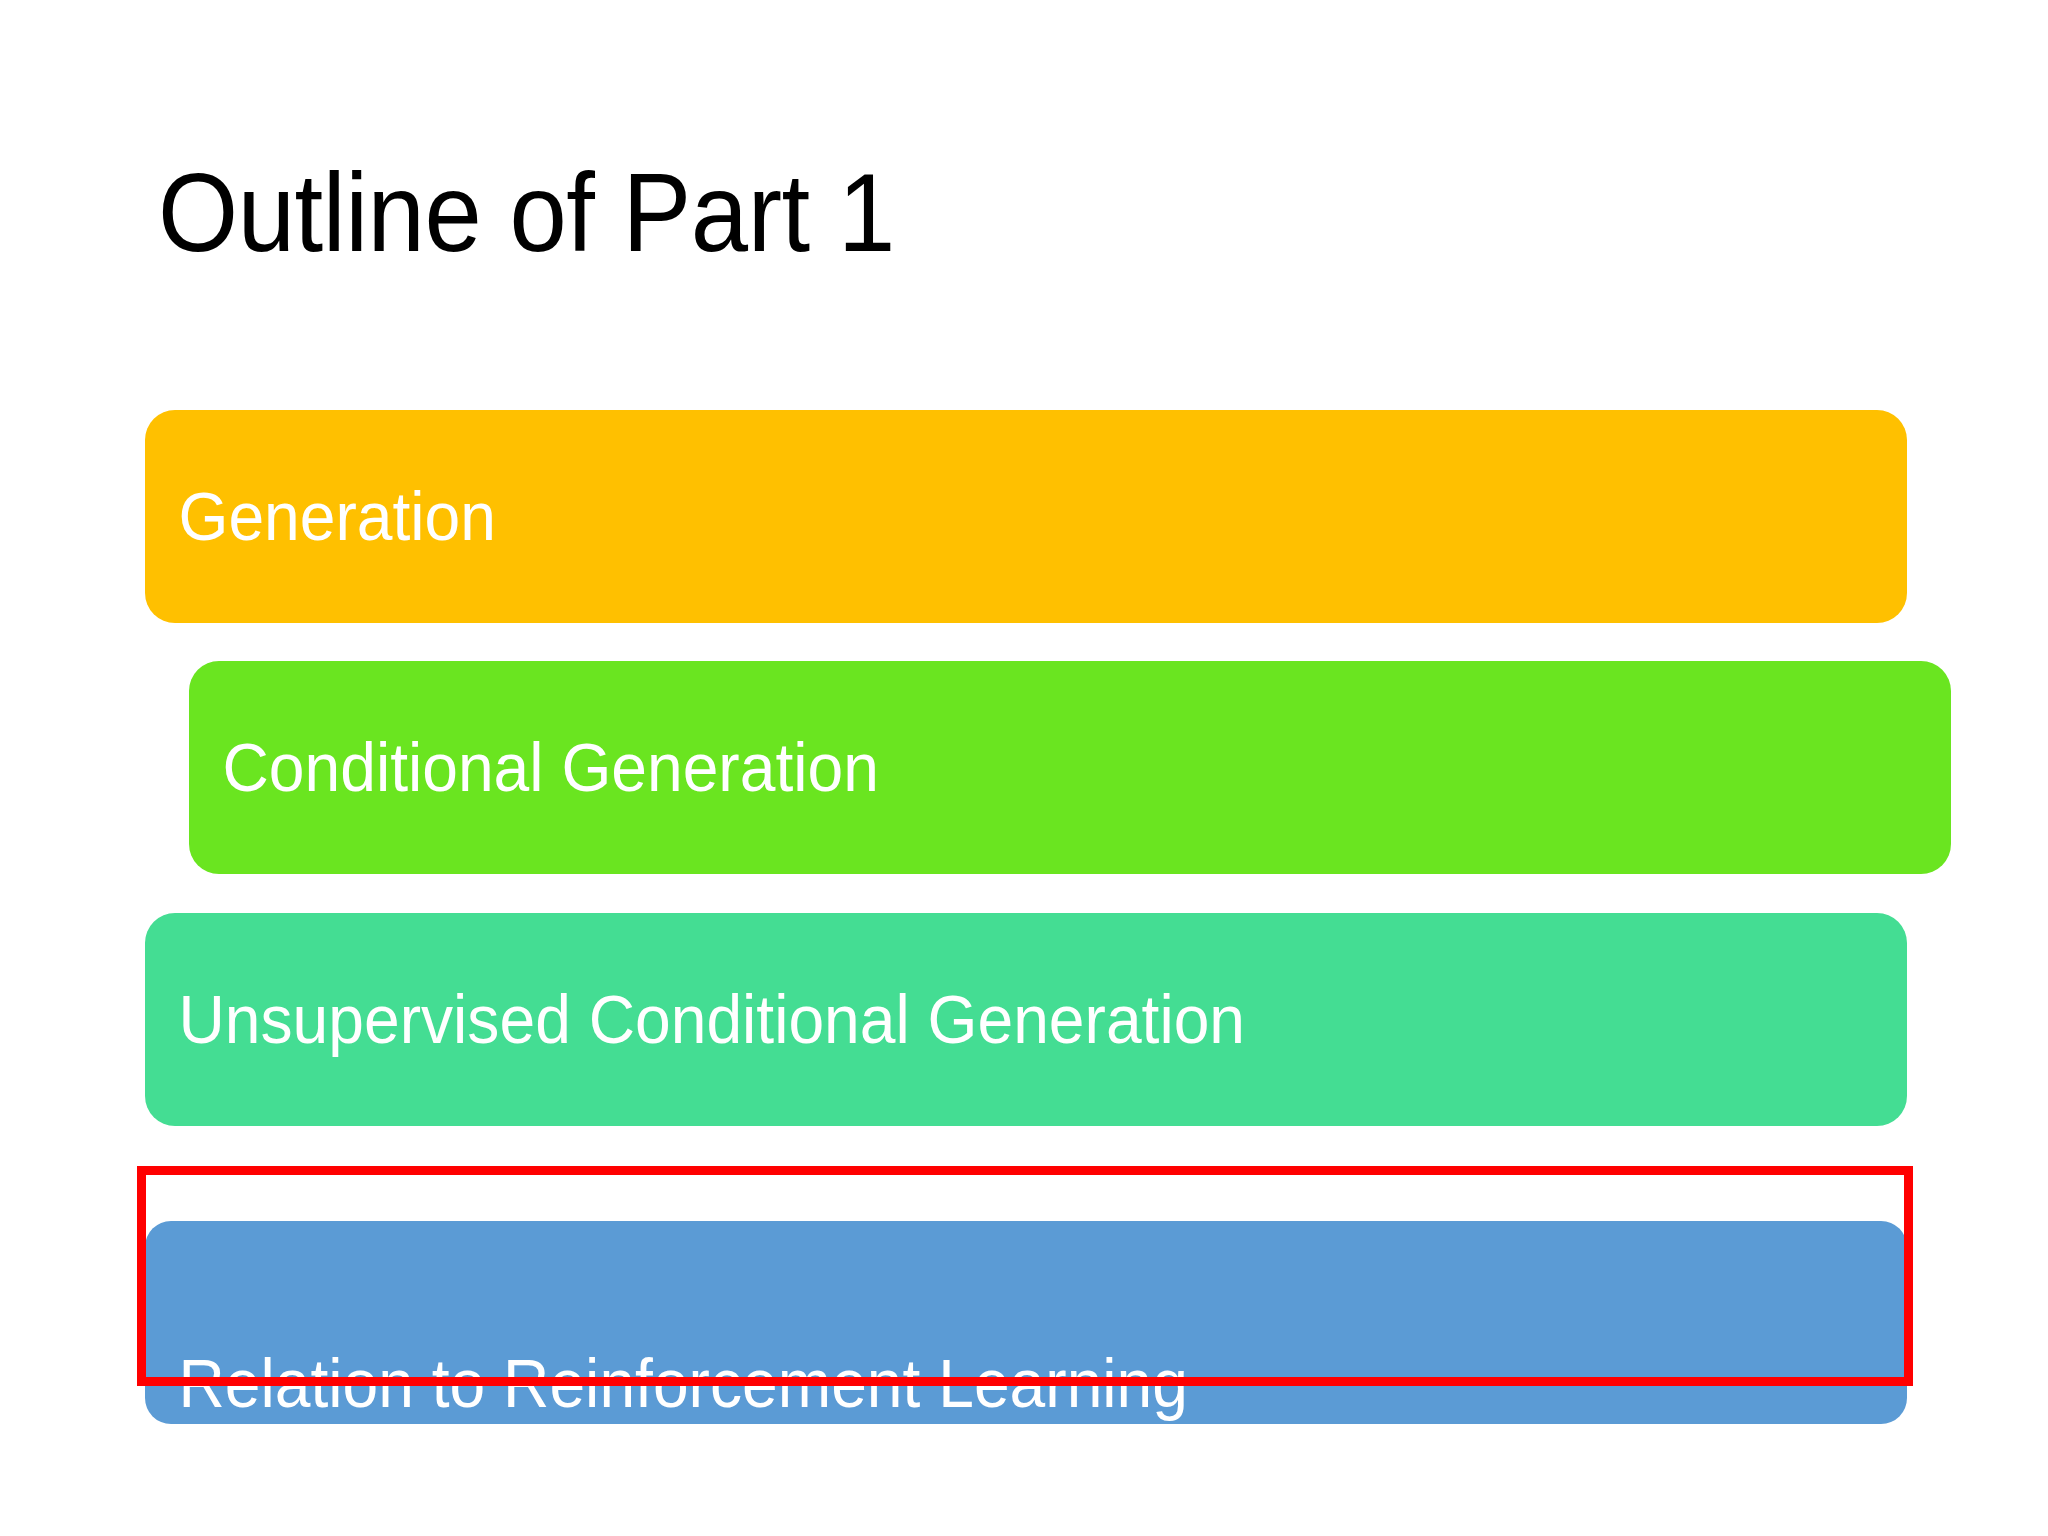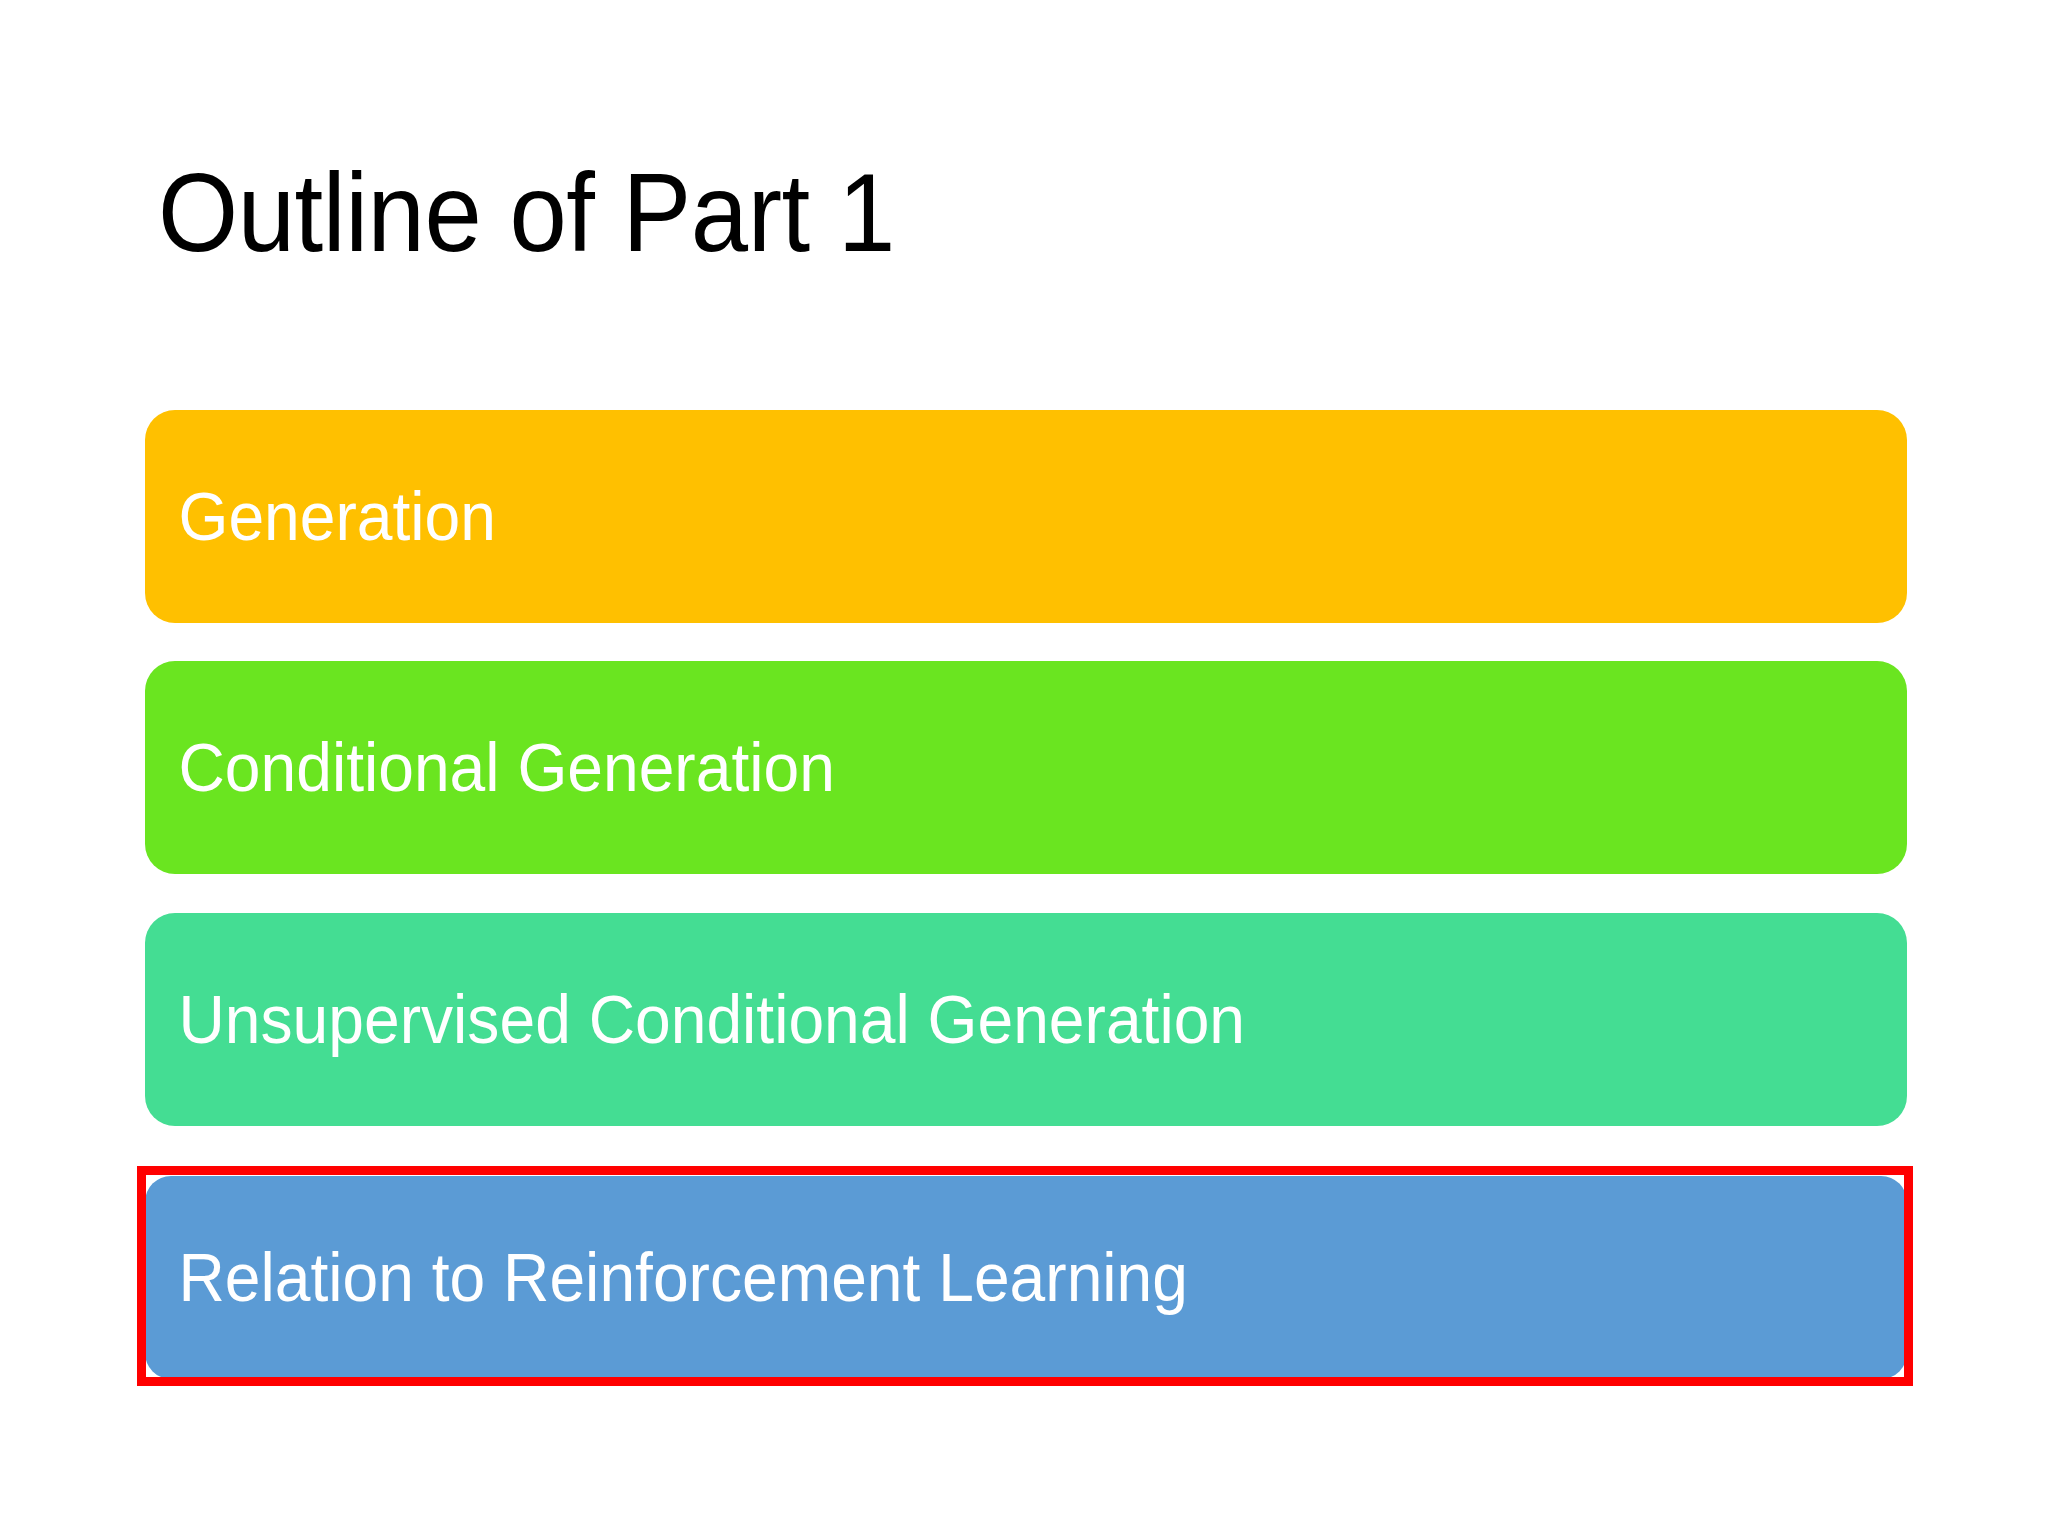--- a/index.html
+++ b/index.html
@@ -66,23 +66,23 @@
     line-height: 80px;
     font-weight: 400;
     color: #ffffff;
     white-space: nowrap;
     transform: scaleX(0.93);
     transform-origin: left center;
   }
 
   
   #bar-0 { top: 410px; }
-  #bar-1 { top: 661px; }
+  #bar-1 { top: 661px; margin-left: 44px; }
   #bar-2 { top: 913px; }
-  #bar-3 { top: 1176px; height: 203px; border-radius: 26px; }
+  #bar-3 { top: 1221px; height: 203px; border-radius: 26px; align-items: flex-end; }
 
   
   #highlight-box {
     position: absolute;
     left: 137px;
     top: 1166px;
     width: 1776px;
     height: 220px;
     border: 9px solid #ff0000;
     box-sizing: border-box;

